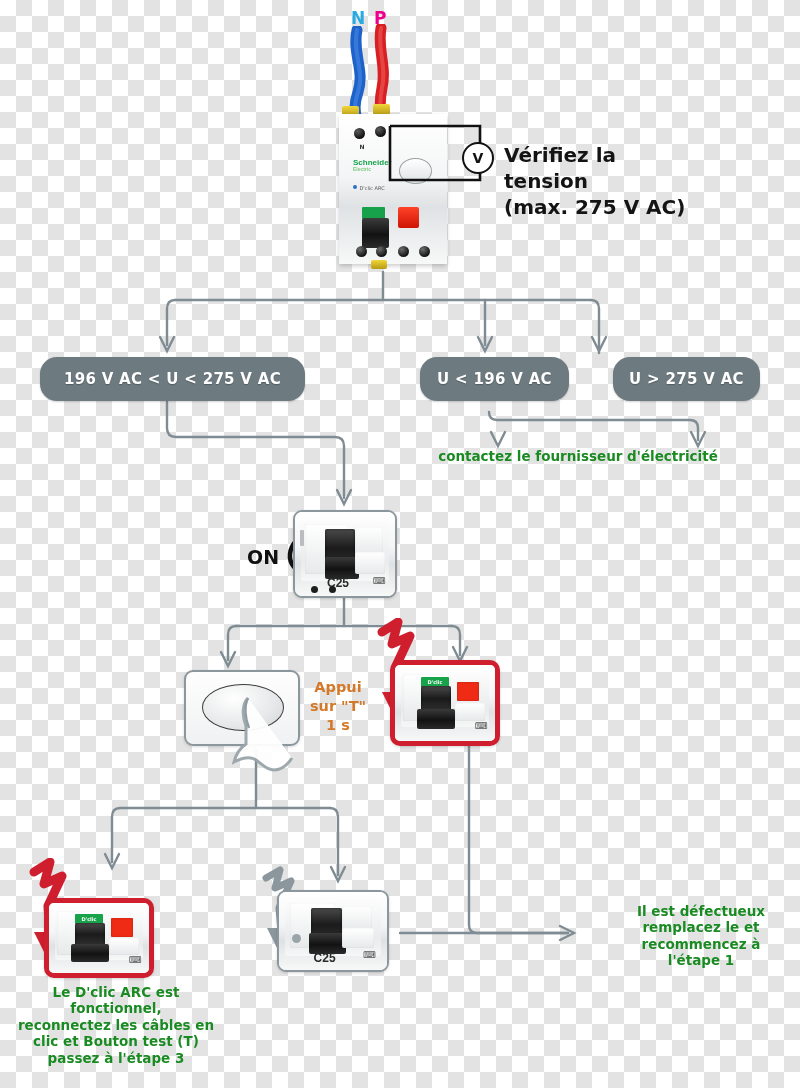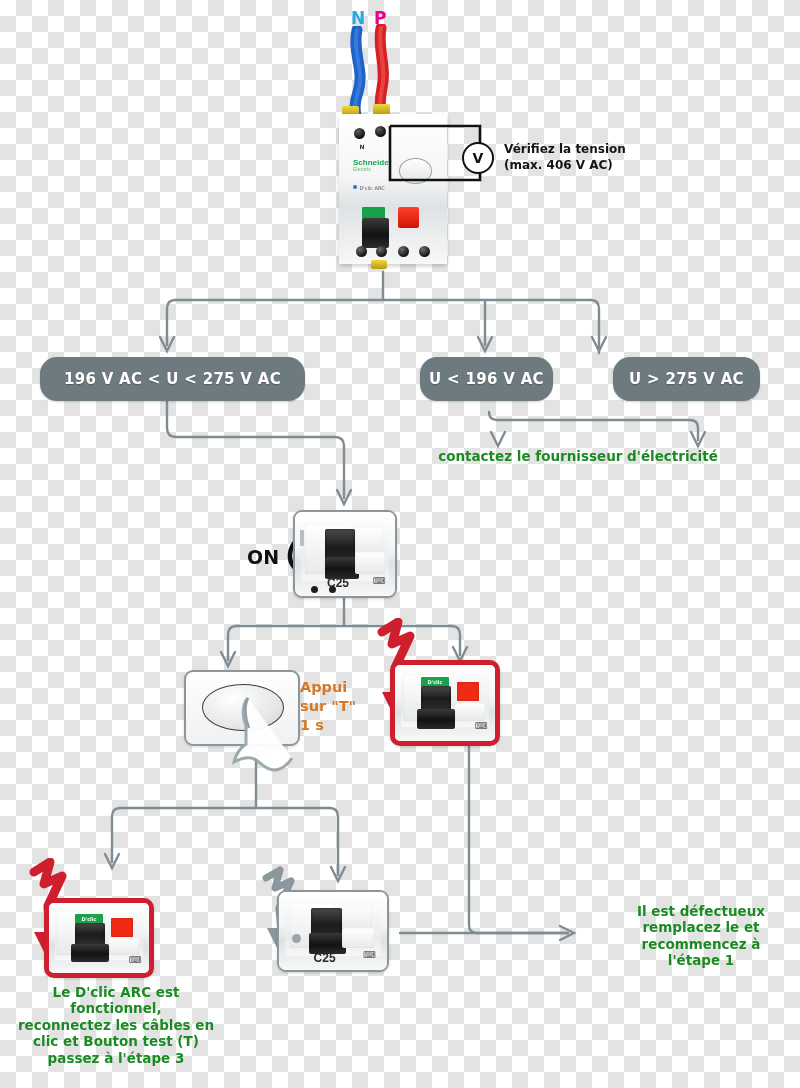--- a/index.html
+++ b/index.html
@@ -24,21 +24,21 @@
     text-shadow:0 1px 1px rgba(0,0,0,.25);
     box-shadow:0 1px 2px rgba(0,0,0,.18);
   }
 
   
   .green-txt{
     color:#1a8a22;font-weight:bold;line-height:1.22;
     text-align:center;text-shadow:0 0 1px rgba(255,255,255,.6);
   }
   .black-txt{color:#141414;font-weight:bold;line-height:1.3;}
-  .orange-txt{color:#d4792a;font-weight:bold;line-height:1.3;text-align:left;}
+  .orange-txt{color:#d4792a;font-weight:bold;line-height:1.3;text-align:center;}
   .on-label{color:#111;font-weight:bold;font-size:19px;}
   .np-label{font-weight:bold;font-size:17px;}
 
   
   .frame{
     border:2.5px solid #8b979d;border-radius:9px;background:#fbfbfb;
     overflow:hidden;box-shadow:0 1px 3px rgba(0,0,0,.16);
   }
   .frame.red{border:5px solid #cf1f2e;border-radius:10px;}
 
@@ -221,29 +221,29 @@
        background:linear-gradient(180deg,#f0d63a,#b89a14);border-radius:2px;"></div>
 </div>
 
 <svg style="position:absolute;left:372px;top:118px;width:130px;height:78px;" viewBox="0 0 130 78">
   <path d="M18 8 L108 8 L108 26" stroke="#111" stroke-width="2.6" fill="none"></path>
   <path d="M18 8 L18 62 L108 62 L108 52" stroke="#111" stroke-width="2.6" fill="none"></path>
 </svg>
 <div class="volt-circle" style="left:462px;top:142px;width:28px;height:28px;font-size:14px;">
   <span>V</span>
 </div>
-<div class="black-txt" style="position:absolute;left:504px;top:142px;width:200px;font-size:12px;">
+<div class="black-txt" style="position:absolute;left:504px;top:142px;width:200px;font-size:20px;">
   <div>Vérifiez la tension</div>
-  <div>(max. 406 V AC)</div>
+  <div>(max. 275 V AC)</div>
 </div>
 
 <div class="node pill" style="left:40px;top:357px;width:265px;height:44px;font-size:15px;">
   <span>196 V AC &lt; U &lt; 275 V AC</span>
 </div>
-<div class="node pill" style="left:420px;top:357px;width:133px;height:44px;font-size:15px;">
+<div class="node pill" style="left:420px;top:357px;width:149px;height:44px;font-size:15px;">
   <span>U &lt; 196 V AC</span>
 </div>
 <div class="node pill" style="left:613px;top:357px;width:147px;height:44px;font-size:15px;">
   <span>U &gt; 275 V AC</span>
 </div>
 
 <div class="green-txt" style="position:absolute;left:398px;top:448px;width:360px;font-size:13.5px;">
   <div>contactez le fournisseur d'électricité</div>
 </div>
 

